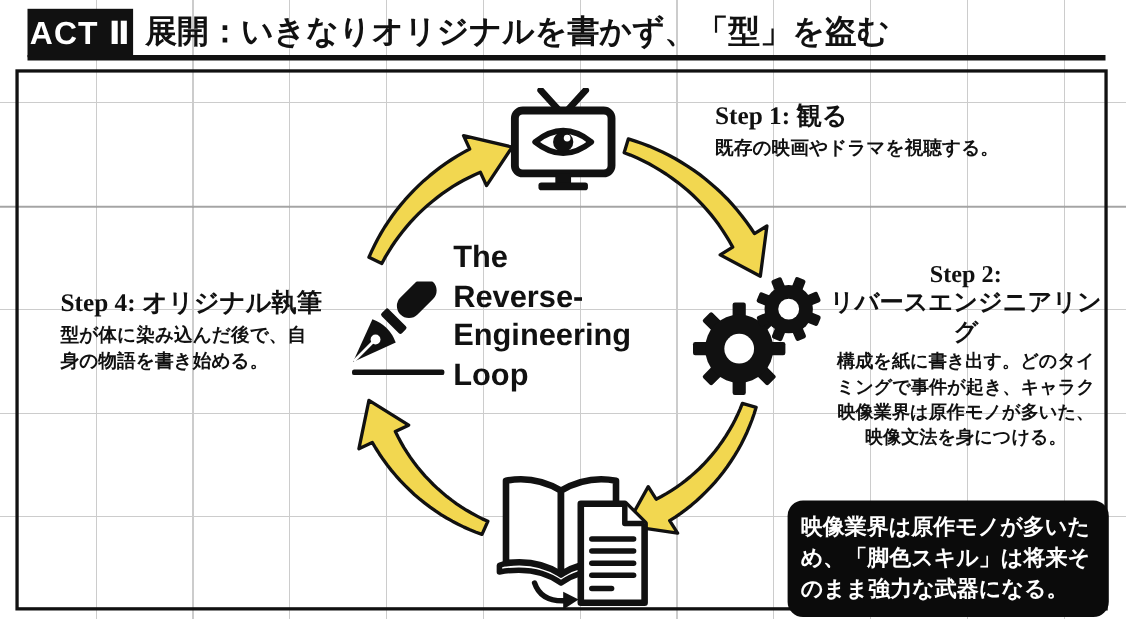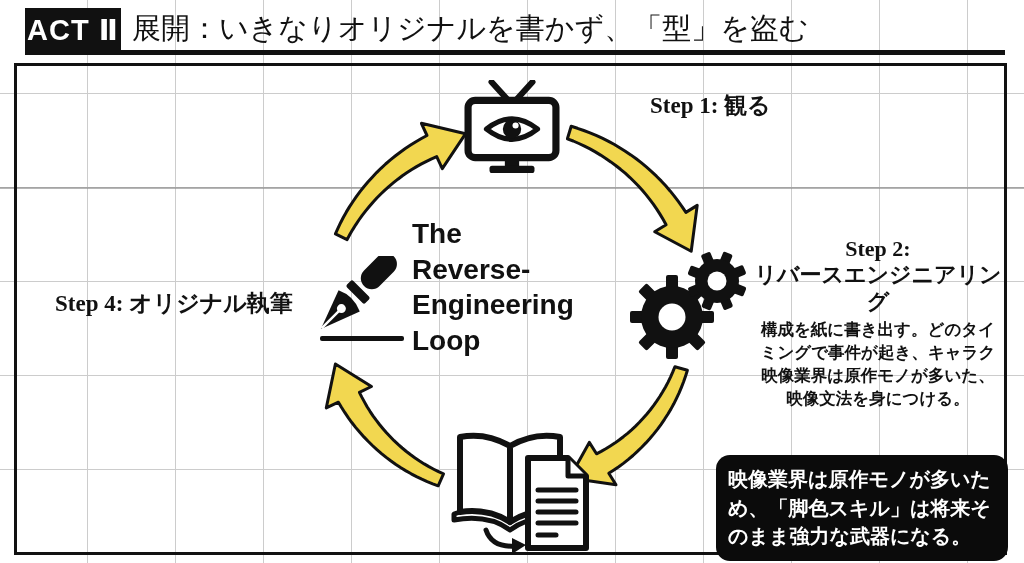--- a/index.html
+++ b/index.html
@@ -21,39 +21,39 @@
     border-radius: 26px;
   }
   .grid-dark-h{position:absolute;left:0;top:187px;width:1024px;height:2px;background:var(--grid-dark);opacity:.65;}
   
   .act-badge{
     position:absolute;left:25px;top:8px;width:96px;height:44px;
     background:var(--ink);color:#fff;font-weight:800;font-size:29px;
     display:flex;align-items:center;justify-content:center;letter-spacing:1px;
   }
   .header-title{
-    position:absolute;left:132px;top:9px;font-size:29px;font-weight:400;white-space:nowrap;
+    position:absolute;left:132px;top:9px;font-size:29px;font-weight:700;white-space:nowrap;
   }
   .header-rule{position:absolute;left:25px;top:50px;width:980px;height:5px;background:var(--ink);}
   
   .main-box{position:absolute;left:14px;top:63px;width:987px;height:486px;border:3px solid var(--ink);}
   
   .center-title{
     position:absolute;left:412px;top:216px;width:200px;
     font-size:28px;font-weight:800;line-height:1.27;white-space:pre-line;
   }
   
   .step-title{font-size:23px;font-weight:800;line-height:1.2;white-space:pre-line;font-family:Liberation Serif, serif;}
   .step-body{font-size:17px;font-weight:600;line-height:1.42;white-space:pre-line;margin-top:3px;}
   .step-1{position:absolute;left:650px;top:92px;width:330px;}
   .step-2{position:absolute;left:744px;top:236px;width:268px;text-align:center;}
   .step-2 .step-title{font-size:22px;}
   .step-2 .step-body{font-size:16.5px;line-height:1.4;}
   .step-3{position:absolute;left:114px;top:450px;width:330px;}
-  .step-4{position:absolute;left:55px;top:262px;width:270px;margin-top:28px;}
+  .step-4{position:absolute;left:55px;top:262px;width:270px;}
   
   .callout{
     position:absolute;left:716px;top:455px;width:268px;min-height:74px;
     background:var(--callout-bg);color:var(--callout-text);border-radius:14px;
     padding:10px 12px;font-size:20px;font-weight:800;line-height:1.43;white-space:pre-line;
   }
   svg{position:absolute;display:block;}
   .arrows-svg{left:0;top:0;pointer-events:none;}
 </style>
 </head>
@@ -177,33 +177,36 @@
     </g>
   </svg>
 
   <div class="center-title">The
 Reverse-
 Engineering
 Loop</div>
 
   <div class="step-1">
     <div class="step-title">Step 1: 観る</div>
+    <div class="step-body">既存の映画やドラマを視聴する。</div>
   </div>
 
   <div class="step-2">
     <div class="step-title">Step 2:
 リバースエンジニアリング</div>
     <div class="step-body">構成を紙に書き出す。どのタイ
 ミングで事件が起き、キャラク
 映像業界は原作モノが多いた、
 映像文法を身につける。</div>
   </div>
 
 
   <div class="step-4">
     <div class="step-title">Step 4: オリジナル執筆</div>
+    <div class="step-body">型が体に染み込んだ後で、自
+身の物語を書き始める。</div>
   </div>
 
   <div class="callout">映像業界は原作モノが多いた
 め、「脚色スキル」は将来そ
 のまま強力な武器になる。</div>
 
 </div>
 
 </body></html>

